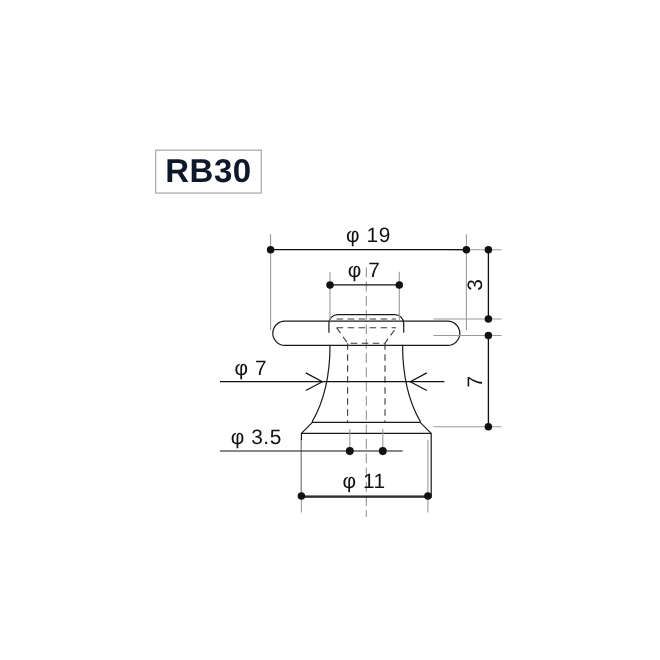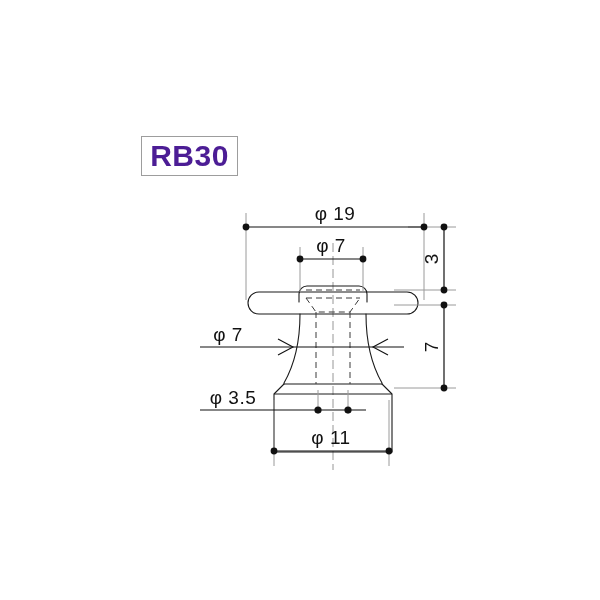--- a/index.html
+++ b/index.html
@@ -97,21 +97,21 @@
     background: #ffffff;
     box-sizing: border-box;
     display: flex;
     align-items: center;
     justify-content: center;
   }
   #label-box .label-text {
     font-family: "Liberation Sans", sans-serif;
     font-weight: bold;
     font-size: 30px;
-    color: #4c1d95;
+    color: #0f172a;
     letter-spacing: 0.5px;
     line-height: 1;
   }
 </style>
 </head>
 <body>
 
 <div id="sheet">
 
   <svg class="drawing" viewBox="0 0 600 600">

